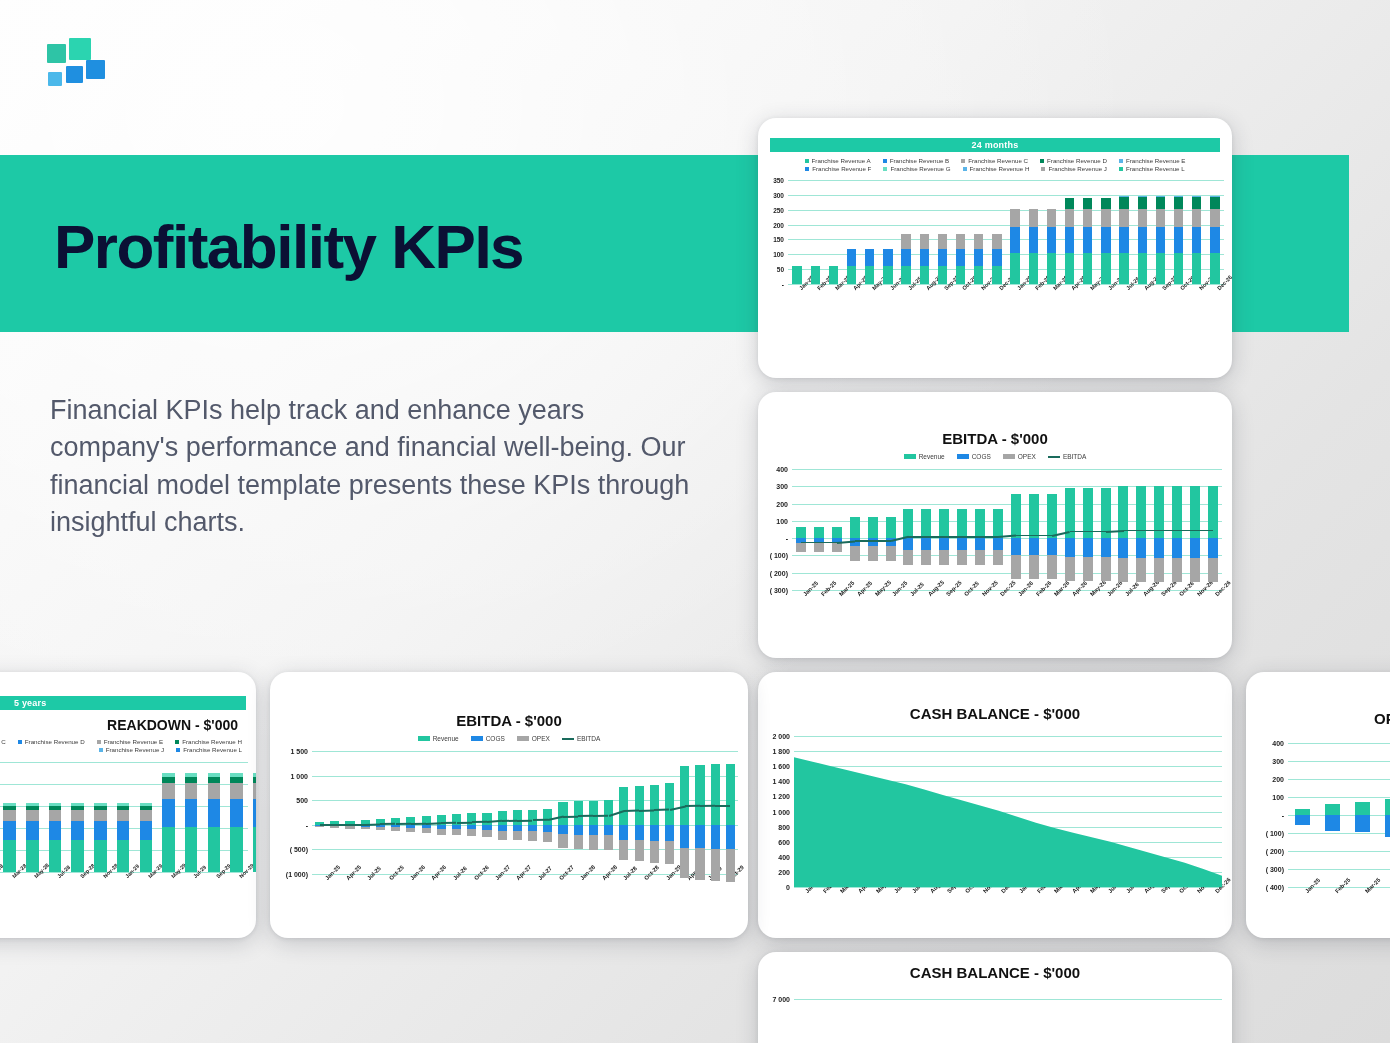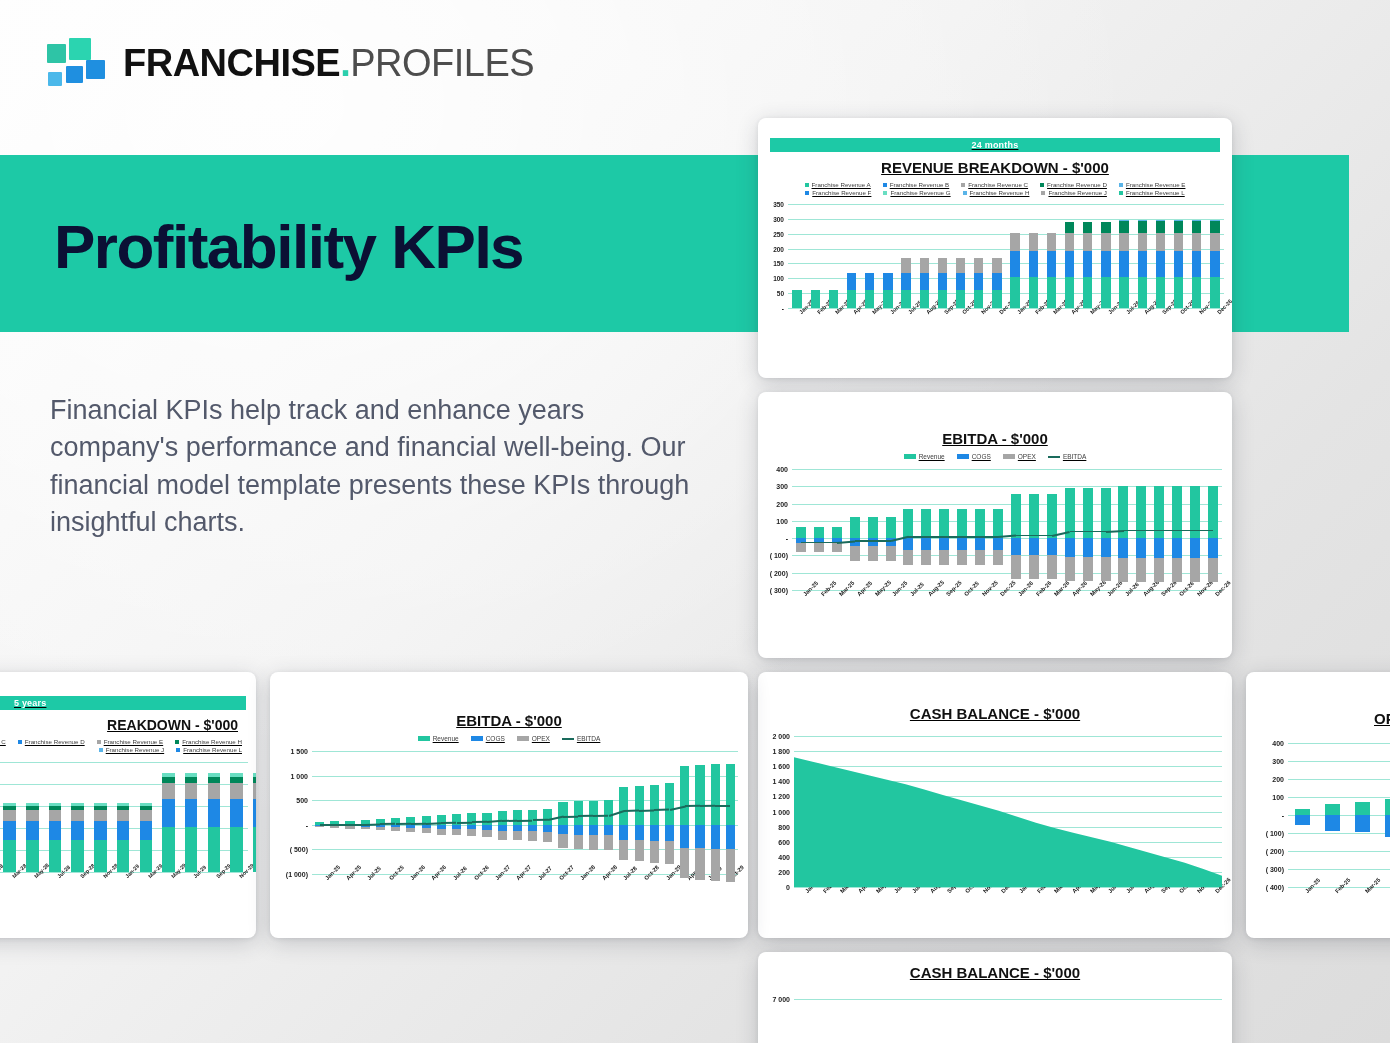--- a/index.html
+++ b/index.html
@@ -23,22 +23,22 @@
   
   #banner{position:absolute;left:0;top:155px;width:1349px;height:177px;background:#1dc9a6;}
   #banner-title{position:absolute;left:54px;top:216px;font-size:62px;font-weight:bold;
     color:#0b1034;letter-spacing:-1.5px;line-height:1;}
 
   
   #intro{position:absolute;left:50px;top:392px;width:660px;font-size:27px;line-height:1.38;
     color:#53596b;}
 
   
-  .card{position:absolute;background:#fff;border-radius:8px;
-    box-shadow:0 5px 22px rgba(40,45,60,.20),0 1px 4px rgba(40,45,60,.10);overflow:hidden;text-decoration:underline;}
+  .card{position:absolute;background:#fff;border-radius:18px;
+    box-shadow:0 5px 22px rgba(40,45,60,.20),0 1px 4px rgba(40,45,60,.10);overflow:hidden;}
   .badge{height:14px;background:#1dc9a6;color:#fff;font-size:9px;font-weight:bold;
     display:flex;align-items:center;justify-content:center;letter-spacing:.2px;}
   .chart-title{text-align:center;font-weight:bold;color:#111;}
   .legend{display:flex;flex-wrap:wrap;justify-content:center;}
   .lg-item{display:flex;align-items:center;margin:0 6px 1px 6px;color:#3b3b3b;white-space:nowrap;}
   .lg-sw{display:inline-block;margin-right:3px;}
   .plot{position:relative;}
   .ytick{position:absolute;right:0;transform:translateY(-50%);text-align:right;
     font-weight:bold;color:#222;}
   .gline{position:absolute;height:1px;background:#9fe6d6;}
@@ -51,31 +51,29 @@
 <div class="bg-vignette"></div>
 
 <div id="logo">
   <div class="logo-mark">
     <div class="sq" style="left:0;top:6px;width:19px;height:19px;background:#2ec4a6;"></div>
     <div class="sq" style="left:22px;top:0;width:22px;height:22px;background:#2bd4b0;"></div>
     <div class="sq" style="left:19px;top:28px;width:17px;height:17px;background:#1f8fe0;"></div>
     <div class="sq" style="left:39px;top:22px;width:19px;height:19px;background:#1f8fe0;"></div>
     <div class="sq" style="left:1px;top:34px;width:14px;height:14px;background:#4bb8ea;"></div>
   </div>
-  <div class="logo-word"><span class="lw-b">FRANCHISE</span><span class="lw-dot">.</span><span class="lw-l">PROFILES</span></div>
 </div>
 
 <div id="banner"></div>
 <div id="banner-title">Profitability KPIs</div>
 
 <div id="intro">Financial KPIs help track and enhance years company's performance and financial well-being. Our financial model template presents these KPIs through insightful charts.</div>
 
 <div class="card" style="left:758px;top:118px;width:474px;height:260px;">
   <div class="badge" style="margin:20px 12px 0 12px;">24 months</div>
-  <div class="chart-title" style="font-size:15px;margin-top:7px;">REVENUE BREAKDOWN - $'000</div>
   <div class="legend" id="lg-rev24" style="font-size:6.2px;margin-top:5px;padding:0 8px;">
       <div class="lg-item">
         <span class="lg-sw" style="width:4px;height:4px;background:#22c6a0;"></span>
         <span>Franchise Revenue A</span>
       </div>
       <div class="lg-item">
         <span class="lg-sw" style="width:4px;height:4px;background:#1e88e5;"></span>
         <span>Franchise Revenue B</span>
       </div>
       <div class="lg-item">

